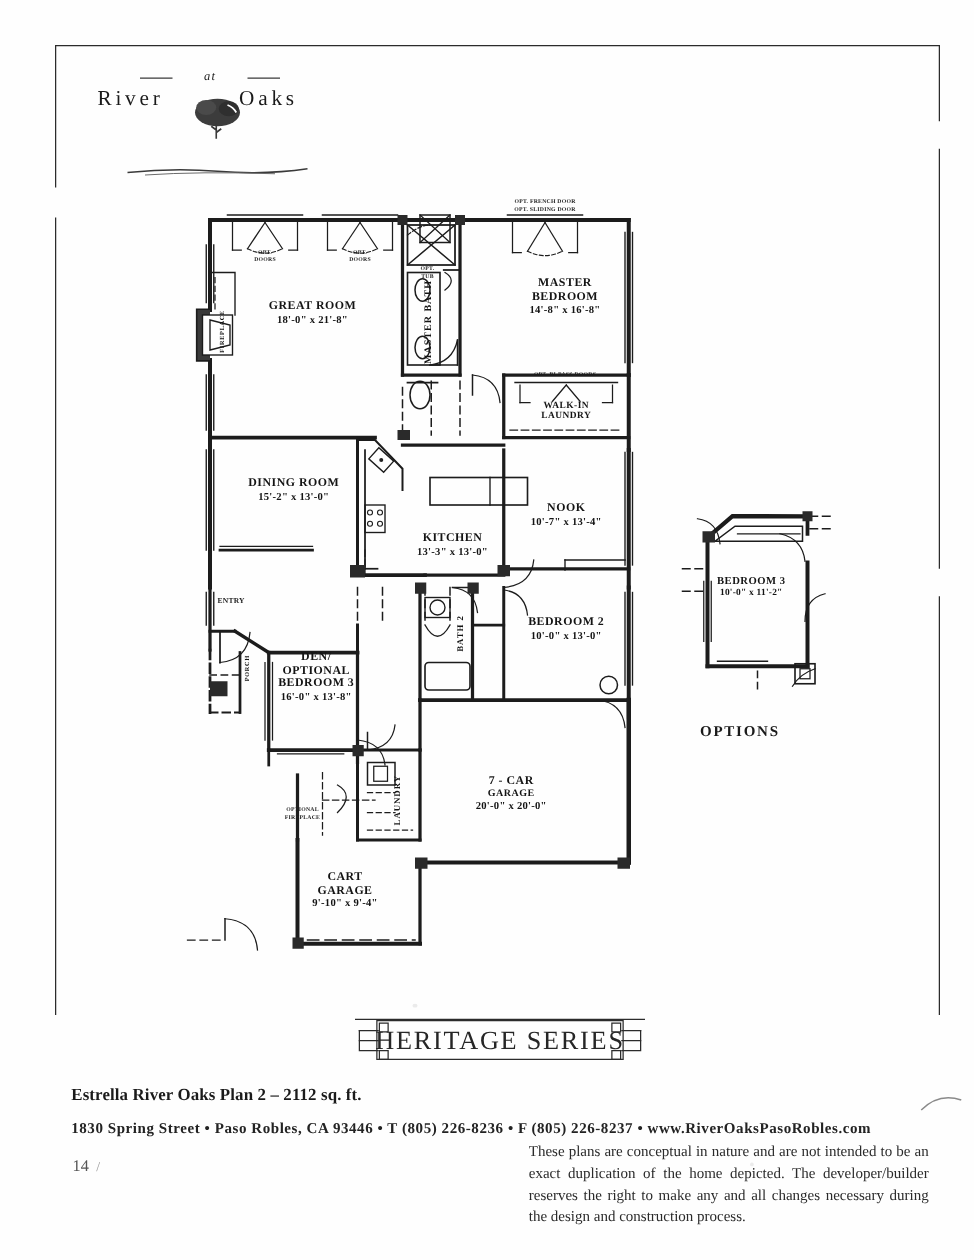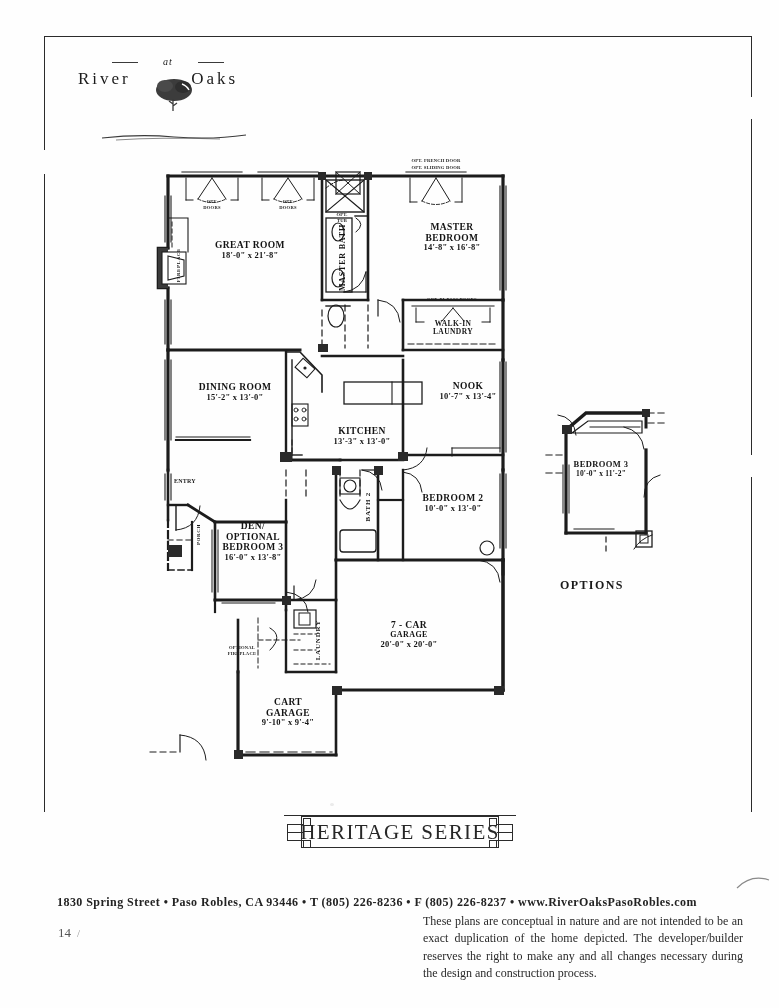--- a/index.html
+++ b/index.html
@@ -377,21 +377,21 @@
     <div class="lbl" style="left:178px;top:382px;width:114px;">
       <div class="nm">DINING ROOM</div>
       <div class="dim">15'-2" x 13'-0"</div>
     </div>
 
     <div class="lbl" style="left:318px;top:410px;width:88px;margin-top:16px;">
       <div class="nm">KITCHEN</div>
       <div class="dim">13'-3" x 13'-0"</div>
     </div>
 
-    <div class="lbl" style="left:406px;top:381px;width:94px;padding-left:15px;">
+    <div class="lbl" style="left:406px;top:402px;width:94px;">
       <div class="nm">NOOK</div>
       <div class="dim">10'-7" x 13'-4"</div>
     </div>
 
     <div class="lbl" style="left:404px;top:493px;width:98px;">
       <div class="nm">BEDROOM 2</div>
       <div class="dim">10'-0" x 13'-0"</div>
     </div>
 
     <div class="vert" style="left:364px;top:492px;font-size:7px;">BATH 2</div>
@@ -402,21 +402,21 @@
       <div class="nm">BEDROOM 3</div>
       <div class="dim">16'-0" x 13'-8"</div>
     </div>
 
     <div class="lbl" style="left:354px;top:620px;width:110px;">
       <div class="nm">7 - CAR</div>
       <div class="nm" style="font-size:8px;">GARAGE</div>
       <div class="dim">20'-0" x 20'-0"</div>
     </div>
 
-    <div class="lbl" style="left:244px;top:697px;width:88px;">
+    <div class="lbl" style="left:232px;top:697px;width:88px;">
       <div class="nm">CART</div>
       <div class="nm">GARAGE</div>
       <div class="dim">9'-10" x 9'-4"</div>
     </div>
 
     <div class="vert" style="left:314px;top:620px;font-size:7px;">LAUNDRY</div>
     <div class="tiny" style="left:174px;top:478px;font-size:6px;">ENTRY</div>
     <div class="vert xs" style="left:196px;top:524px;">PORCH</div>
     <div class="vert xs" style="left:176px;top:248px;">FIREPLACE</div>
 
@@ -489,20 +489,21 @@
     <div class="barh" style="left:4px;top:20px;width:16px;"></div>
     <div class="barv" style="left:4px;top:12px;height:16px;"></div>
     <div class="barh" style="right:4px;top:20px;width:16px;"></div>
     <div class="barv" style="right:4px;top:12px;height:16px;"></div>
     <div class="barh" style="left:4px;top:12px;width:16px;"></div>
     <div class="barh" style="left:4px;top:28px;width:16px;"></div>
     <div class="barh" style="right:4px;top:12px;width:16px;"></div>
     <div class="barh" style="right:4px;top:28px;width:16px;"></div>
   </div>
 
+  <div class="ftitle">Estrella River Oaks Plan 2 – 2112 sq. ft.</div>
   <div class="faddr">1830 Spring Street • Paso Robles, CA 93446 • T (805) 226-8236 • F (805) 226-8237 • www.RiverOaksPasoRobles.com</div>
   <div class="pageno">
     <span>14</span><span class="slash">/</span>
   </div>
   <div class="disc">These plans are conceptual in nature and are not intended to be an exact duplication of the home depicted. The developer/builder reserves the right to make any and all changes necessary during the design and construction process.</div>
 
   <svg style="position:absolute;left:735px;top:870px;" width="40" height="26">
     <path d="M2,18 Q16,4 34,10" stroke="#8a8a8a" stroke-width="1.2" fill="none"></path>
   </svg>
   <div class="smudge" style="left:330px;top:803px;width:4px;height:3px;"></div>

